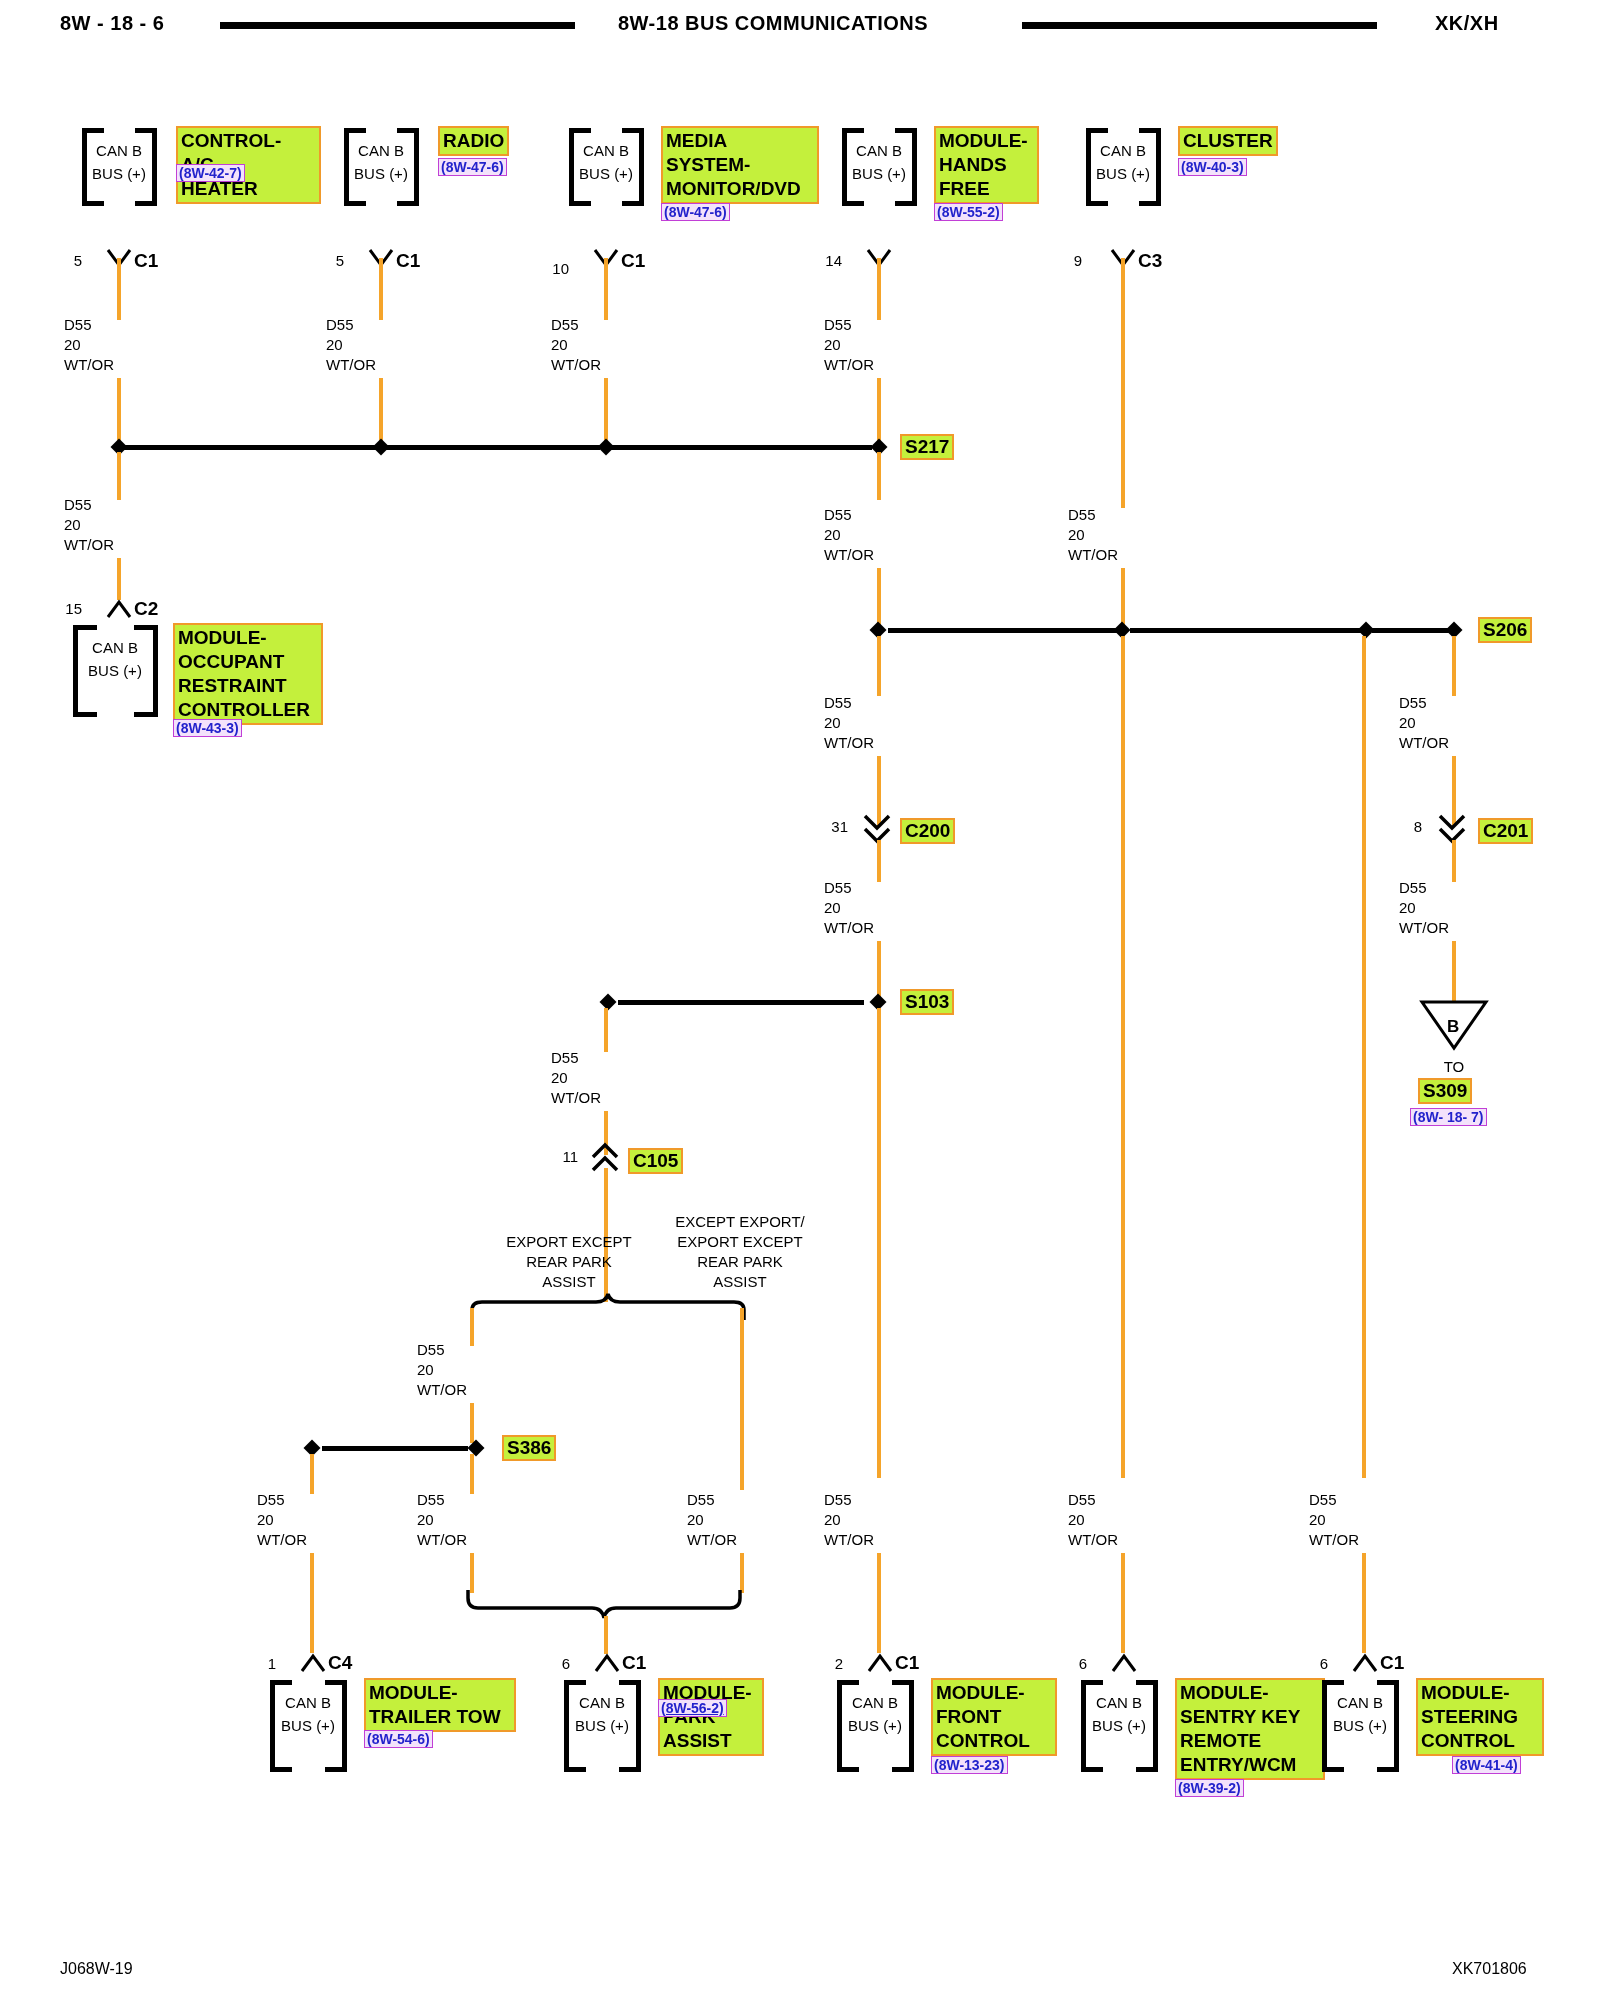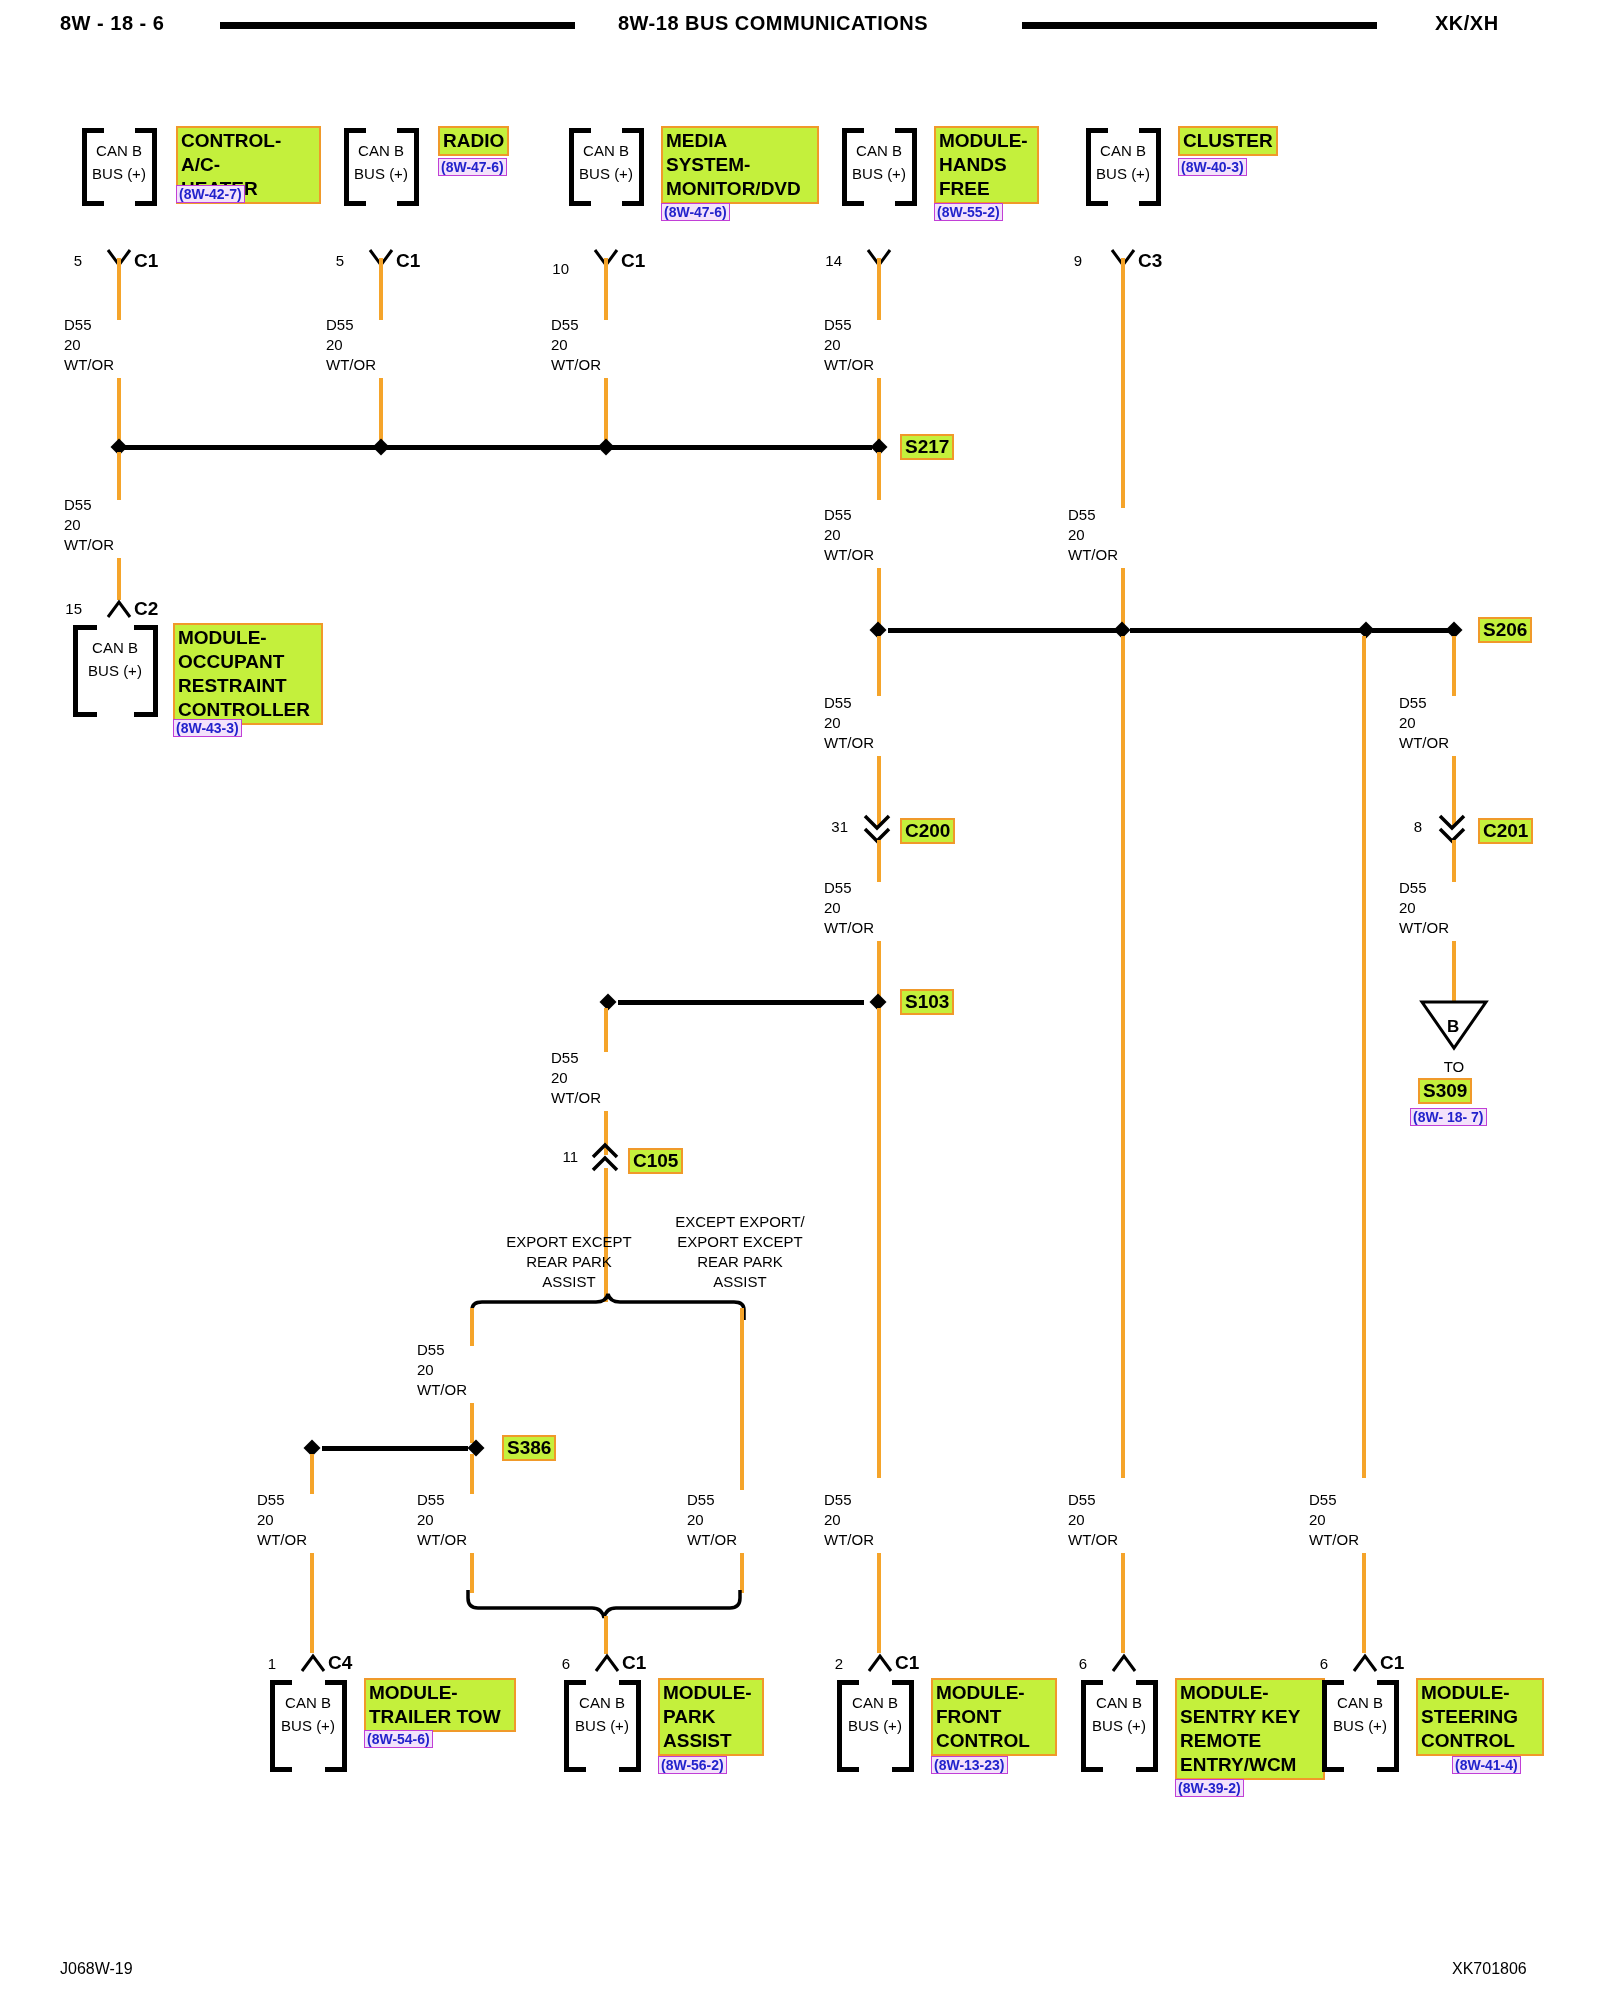--- a/index.html
+++ b/index.html
@@ -62,21 +62,21 @@
     <div class="seg" style="left:82px;top:128px;width:5px;height:78px;"></div>
     <div class="seg" style="left:152px;top:128px;width:5px;height:78px;"></div>
     <div class="seg" style="left:82px;top:128px;width:22px;height:5px;"></div>
     <div class="seg" style="left:135px;top:128px;width:22px;height:5px;"></div>
     <div class="seg" style="left:82px;top:201px;width:22px;height:5px;"></div>
     <div class="seg" style="left:135px;top:201px;width:22px;height:5px;"></div>
     <div class="abs" style="left:119px;top:141px;transform:translateX(-50%);font-size:15px;line-height:20px;text-align:center;white-space:nowrap;">CAN B</div>
     <div class="abs" style="left:119px;top:164px;transform:translateX(-50%);font-size:15px;line-height:20px;text-align:center;white-space:nowrap;">BUS (+)</div>
     <div class="abs plate" style="left:176px;top:126px;width:135px;">CONTROL-A/C-
 HEATER</div>
-    <div class="abs ref" style="left:176px;top:185px;">(8W-42-7)</div>
+    <div class="abs ref" style="left:176px;top:164px;">(8W-42-7)</div>
     <div class="abs pin" style="left:60px;top:252px;width:22px;">5</div>
     <svg class="abs" style="left:106px;top:248px;" width="26" height="22">
       <path d="M2,2 L13,17 L24,2" stroke="#000" stroke-width="3" fill="none"></path>
     </svg>
     <div class="abs conn" style="left:134px;top:250px;">C1</div>
   </div>
   <div class="wire" style="left:117px;top:258px;height:62px;"></div>
   <div class="abs wtxt" style="left:119px;top:315px;">D55</div>
   <div class="abs wtxt" style="left:119px;top:335px;">20</div>
   <div class="abs wtxt" style="left:119px;top:355px;">WT/OR</div>
@@ -405,21 +405,21 @@
     <div class="seg" style="left:636px;top:1680px;width:5px;height:92px;"></div>
     <div class="seg" style="left:564px;top:1680px;width:22px;height:5px;"></div>
     <div class="seg" style="left:619px;top:1680px;width:22px;height:5px;"></div>
     <div class="seg" style="left:564px;top:1767px;width:22px;height:5px;"></div>
     <div class="seg" style="left:619px;top:1767px;width:22px;height:5px;"></div>
     <div class="abs" style="left:602px;top:1693px;transform:translateX(-50%);font-size:15px;line-height:20px;white-space:nowrap;">CAN B</div>
     <div class="abs" style="left:602px;top:1716px;transform:translateX(-50%);font-size:15px;line-height:20px;white-space:nowrap;">BUS (+)</div>
     <div class="abs plate" style="left:658px;top:1678px;width:96px;">MODULE-
 PARK
 ASSIST</div>
-    <div class="abs ref" style="left:658px;top:1756px;">(8W-56-2)</div>
+    <div class="abs ref" style="left:658px;top:1699px;text-decoration:underline;">(8W-56-2)</div>
   </div>
 
   <div>
     <div class="abs pin" style="left:821px;top:1655px;width:22px;">2</div>
     <svg class="abs" style="left:867px;top:1652px;" width="26" height="22">
       <path d="M2,19 L13,4 L24,19" stroke="#000" stroke-width="3" fill="none"></path>
     </svg>
     <div class="abs conn" style="left:895px;top:1652px;">C1</div>
     <div class="seg" style="left:837px;top:1680px;width:5px;height:92px;"></div>
     <div class="seg" style="left:909px;top:1680px;width:5px;height:92px;"></div>

